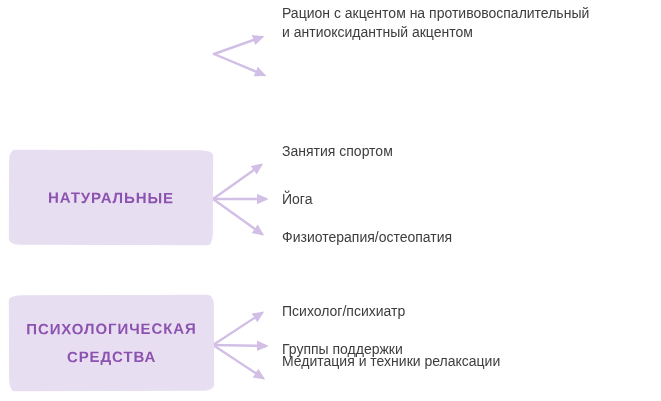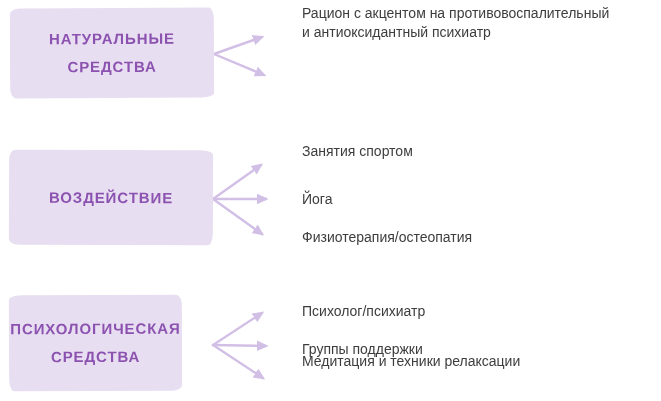--- a/index.html
+++ b/index.html
@@ -27,41 +27,40 @@
     left: 10px; top: 8px; width: 204px; height: 90px;
     border-radius: 10px 5px 12px 6px / 6px 12px 5px 10px;
     transform: rotate(-0.25deg);
   }
   .cat-box.b2 {
     left: 9px; top: 150px; width: 204px; height: 95px;
     border-radius: 6px 12px 5px 10px / 10px 5px 12px 6px;
     transform: rotate(0.2deg);
   }
   .cat-box.b3 {
-    left: 9px; top: 295px; width: 173px; height: 96px;
+    left: 9px; top: 295px; width: 205px; height: 96px;
     border-radius: 12px 6px 10px 5px / 5px 10px 6px 12px;
     transform: rotate(-0.2deg);
     text-align: center;
   }
   .cat-title {
     color: #8c52b0;
     font-weight: bold;
     font-size: 15px;
     letter-spacing: 0.9px;
     line-height: 28px;
   }
   .cat-title span { display: block; }
   .item-label {
     position: absolute;
     left: 282px;
     color: #3d3d3d;
     font-size: 14px;
     line-height: 19px;
     white-space: nowrap;
-    margin-left: 20px;
   }
   .item-label div { white-space: nowrap; }
   #arrows {
     position: absolute;
     left: 0; top: 0;
     width: 661px;
     height: 401px;
     pointer-events: none;
   }
   #arrows path.shaft {
@@ -87,34 +86,28 @@
 
     <path class="shaft" marker-end="url(#ah)" d="M213,199 L261,165"></path>
     <path class="shaft" marker-end="url(#ah)" d="M213,199 L266,199"></path>
     <path class="shaft" marker-end="url(#ah)" d="M213,199 L262,234"></path>
 
     <path class="shaft" marker-end="url(#ah)" d="M213,345 L262,313"></path>
     <path class="shaft" marker-end="url(#ah)" d="M213,345 L266,346"></path>
     <path class="shaft" marker-end="url(#ah)" d="M213,345 L263,378"></path>
   </svg>
 
-  <div class="cat-box b1">
-    <div class="cat-title">
-      <span>НАТУРАЛЬНЫЕ</span>
-      <span>СРЕДСТВА</span>
-    </div>
-  </div>
   <div class="item-label" style="top:4px">
     <div>Рацион с акцентом на противовоспалительный</div>
-    <div>и антиоксидантный психиатр</div>
+    <div>и антиоксидантный акцентом</div>
   </div>
 
   <div class="cat-box b2">
     <div class="cat-title">
-      <span>ВОЗДЕЙСТВИЕ</span>
+      <span>НАТУРАЛЬНЫЕ</span>
     </div>
   </div>
   <div class="item-label" style="top:142px">
     <div>Занятия спортом</div>
   </div>
   <div class="item-label" style="top:190px">
     <div>Йога</div>
   </div>
   <div class="item-label" style="top:228px">
     <div>Физиотерапия/остеопатия</div>

